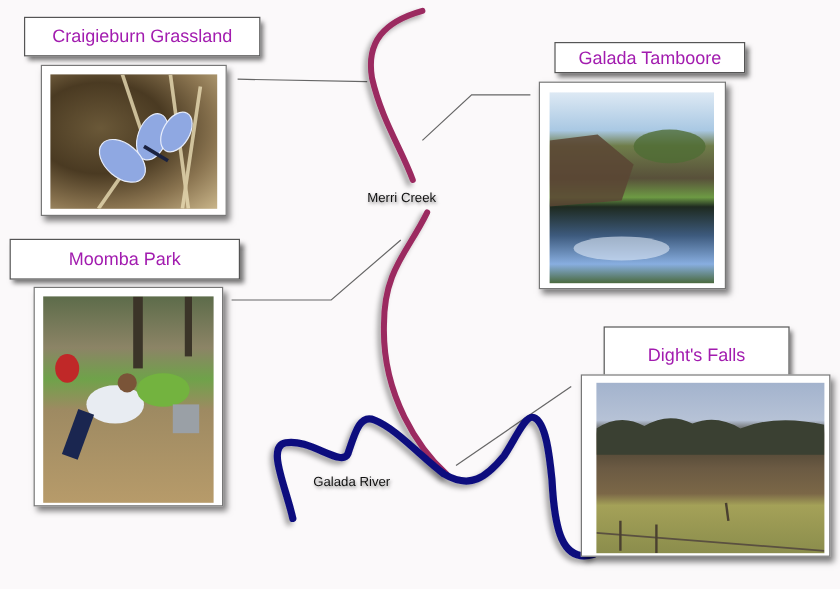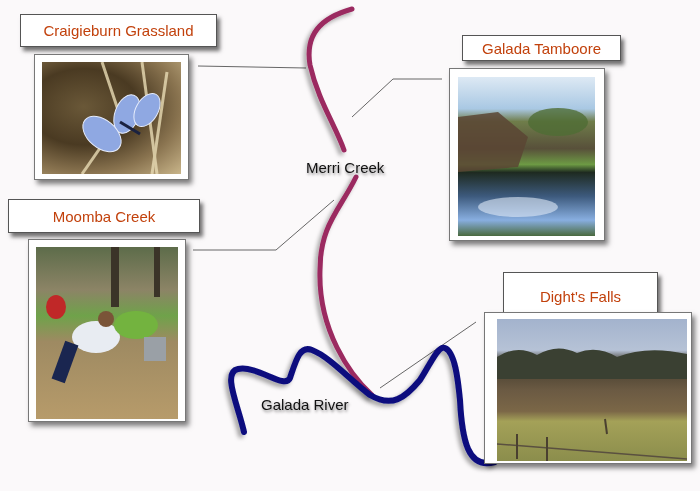--- a/index.html
+++ b/index.html
@@ -1,21 +1,21 @@
 <!DOCTYPE html>
 <html><head>
 <meta charset="utf-8">
 <style>
   html,body{margin:0;padding:0;}
   body{width:700px;height:491px;background:#fbf9fa;position:relative;overflow:hidden;font-family:"Liberation Sans",sans-serif;}
-  .label{position:absolute;background:#fff;border:1px solid #555;box-shadow:3px 4px 4px rgba(0,0,0,0.55);display:flex;align-items:center;justify-content:center;font-size:15px;color:#c2410c;box-sizing:border-box;}
+  .label{position:absolute;background:#fff;border:1px solid #555;box-shadow:3px 4px 4px rgba(0,0,0,0.55);display:flex;align-items:center;justify-content:center;font-size:15px;color:#a21caf;box-sizing:border-box;}
   .frame{position:absolute;background:#fff;border:1px solid #777;box-shadow:3px 4px 5px rgba(0,0,0,0.5);box-sizing:border-box;}
   .photo{position:absolute;overflow:hidden;}
   svg.map{position:absolute;left:0;top:0;}
-  .river-label{position:absolute;font-size:15px;color:#111;text-shadow:1px 2px 3px rgba(0,0,0,0.45);}
+  .river-label{position:absolute;font-size:11px;color:#111;text-shadow:1px 2px 3px rgba(0,0,0,0.45);}
 </style>
 </head>
 <body>
 
 <svg class="map" width="700" height="491">
   <defs>
     <filter id="sh" x="-20%" y="-20%" width="140%" height="140%">
       <feDropShadow dx="-3" dy="3" stdDeviation="2" flood-color="#000" flood-opacity="0.35"></feDropShadow>
     </filter>
   </defs>
@@ -60,21 +60,21 @@
 <div class="frame" style="left:449px;top:68px;width:156px;height:173px;">
   <div class="photo" style="left:8px;top:8px;width:137px;height:159px;background:linear-gradient(#dde9f4 0%,#a9c8e3 20%,#6f7d4a 28%,#58503a 45%,#6d9a44 55%,#1e2a20 60%,#3d5a7d 75%,#88aee0 90%,#4a6a3e 100%);">
     <svg width="137" height="159" style="position:absolute;left:0;top:0;">
       <path d="M0,40 L40,35 L70,60 L60,90 L0,95 Z" fill="#5b4534" opacity="0.85"></path>
       <ellipse cx="100" cy="45" rx="30" ry="14" fill="#4f6d35" opacity="0.8"></ellipse>
       <ellipse cx="60" cy="130" rx="40" ry="10" fill="#dfe9f7" opacity="0.6"></ellipse>
     </svg>
   </div>
 </div>
 
-<div class="label" style="left:8px;top:199px;width:192px;height:34px;">Moomba Creek</div>
+<div class="label" style="left:8px;top:199px;width:192px;height:34px;">Moomba Park</div>
 <div class="frame" style="left:28px;top:239px;width:158px;height:183px;">
   <div class="photo" style="left:7px;top:7px;width:142px;height:172px;background:linear-gradient(#5d6c4a 0%,#8c8466 25%,#6fa24a 40%,#9e8a62 55%,#b79b6a 100%);">
     <svg width="142" height="172" style="position:absolute;left:0;top:0;">
       <rect x="75" y="0" width="8" height="60" fill="#3b3428"></rect>
       <rect x="118" y="0" width="6" height="50" fill="#3b3428"></rect>
       <ellipse cx="20" cy="60" rx="10" ry="12" fill="#c02828"></ellipse>
       <ellipse cx="60" cy="90" rx="24" ry="16" fill="#e8ecf2"></ellipse>
       <rect x="22" y="95" width="14" height="40" fill="#1a2650" transform="rotate(20 29 115)"></rect>
       <ellipse cx="100" cy="78" rx="22" ry="14" fill="#73b33f"></ellipse>
       <rect x="108" y="90" width="22" height="24" fill="#9aa0a6"></rect>

